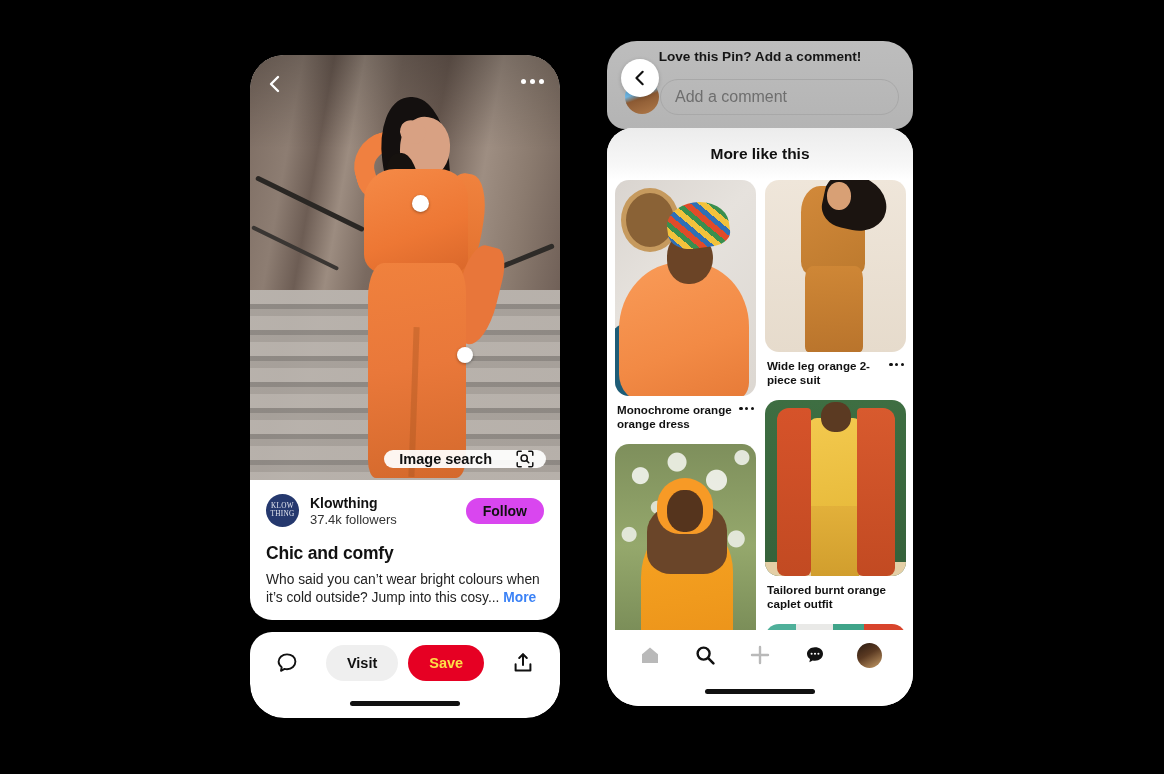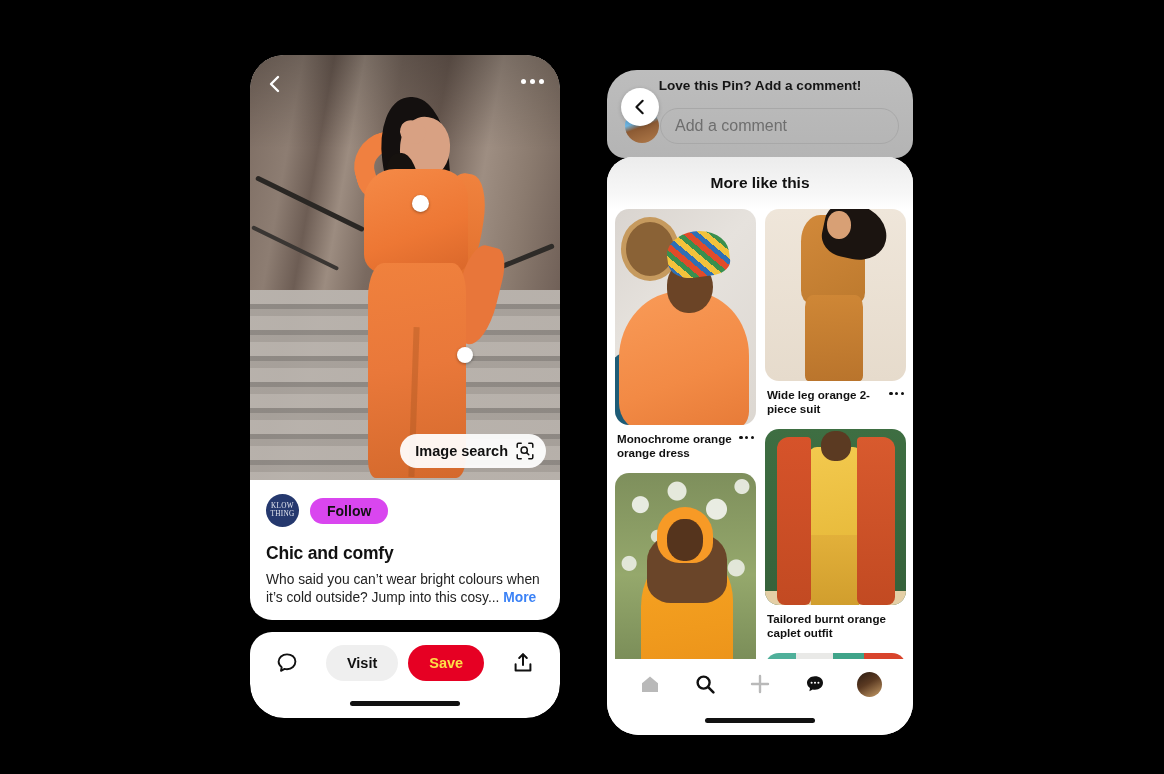--- a/index.html
+++ b/index.html
@@ -131,24 +131,24 @@
   }
   .back-chev svg { display:block; }
   .pin-more {
     position:absolute; right: 16px; top: 24px;
     display:flex; gap: 4px; align-items:center; cursor:pointer;
   }
   .pin-more i { width: 5px; height: 5px; border-radius:50%; background:#fff; display:block; }
 
   .imgsearch-btn {
     position:absolute; right: 14px; bottom: 12px;
-    height: 34px; padding: 0 12px 0 15px;
+    height: 18px; padding: 0 12px 0 15px;
     background: rgba(255,255,255,.93);
     border-radius: 18px;
-    display:flex; align-items:center; gap: 8px;
+    display:flex; align-items:center; gap: 24px;
     font-size: 14.5px; font-weight: 700; color: #111;
     cursor:pointer;
   }
   .lens-ico { width: 18px; height: 18px; position: relative; }
 
   .pin-meta { padding: 14px 16px 0 16px; }
   .creator-row { display:flex; align-items:center; gap: 11px; }
   .avatar-logo {
     width: 33px; height: 33px; border-radius: 50%;
     background: #25386e;
@@ -185,21 +185,21 @@
   .save-btn {
     background:#e60023; color:#fde047; font-size:14.5px; font-weight:700;
     border:none; border-radius:22px; padding: 10px 21px; cursor:pointer;
   }
   .home-indicator {
     position:absolute; left: 50%; transform: translateX(-50%);
     bottom: 12px; width: 110px; height: 5px; border-radius: 3px; background:#111;
   }
 
   
-  .phone-right { position:absolute; left: 607px; top: 70px; width: 306px; height: 579px; }
+  .phone-right { position:absolute; left: 607px; top: 41px; width: 306px; height: 579px; }
   .comment-card {
     position:absolute; left: 0; top: 0; width: 306px; height: 88px;
     background: linear-gradient(180deg,#bdbdbd 0%, #b4b4b4 100%);
     border-radius: 30px 30px 18px 18px;
   }
   .comment-title {
     position:absolute; left:0; right:0; top: 8px;
     text-align:center; font-size: 13.6px; font-weight:700; color:#151515;
   }
   .comment-input {
@@ -383,20 +383,24 @@
           </span>
         </div>
       </div>
 
       <div class="pin-meta">
         <div class="creator-row">
           <div class="avatar-logo">
             <span>KLOW</span>
             <span>THING</span>
           </div>
+          <div class="creator-names">
+            <div class="creator-name">Klowthing</div>
+            <div class="creator-subs">37.4k followers</div>
+          </div>
           <button class="follow-btn">Follow</button>
         </div>
 
         <div class="pin-title">Chic and comfy</div>
         <div class="pin-desc">
           <span>Who said you can’t wear bright colours when it’s cold outside? Jump into this cosy...</span>
           <b>More</b>
         </div>
       </div>
     </div>

